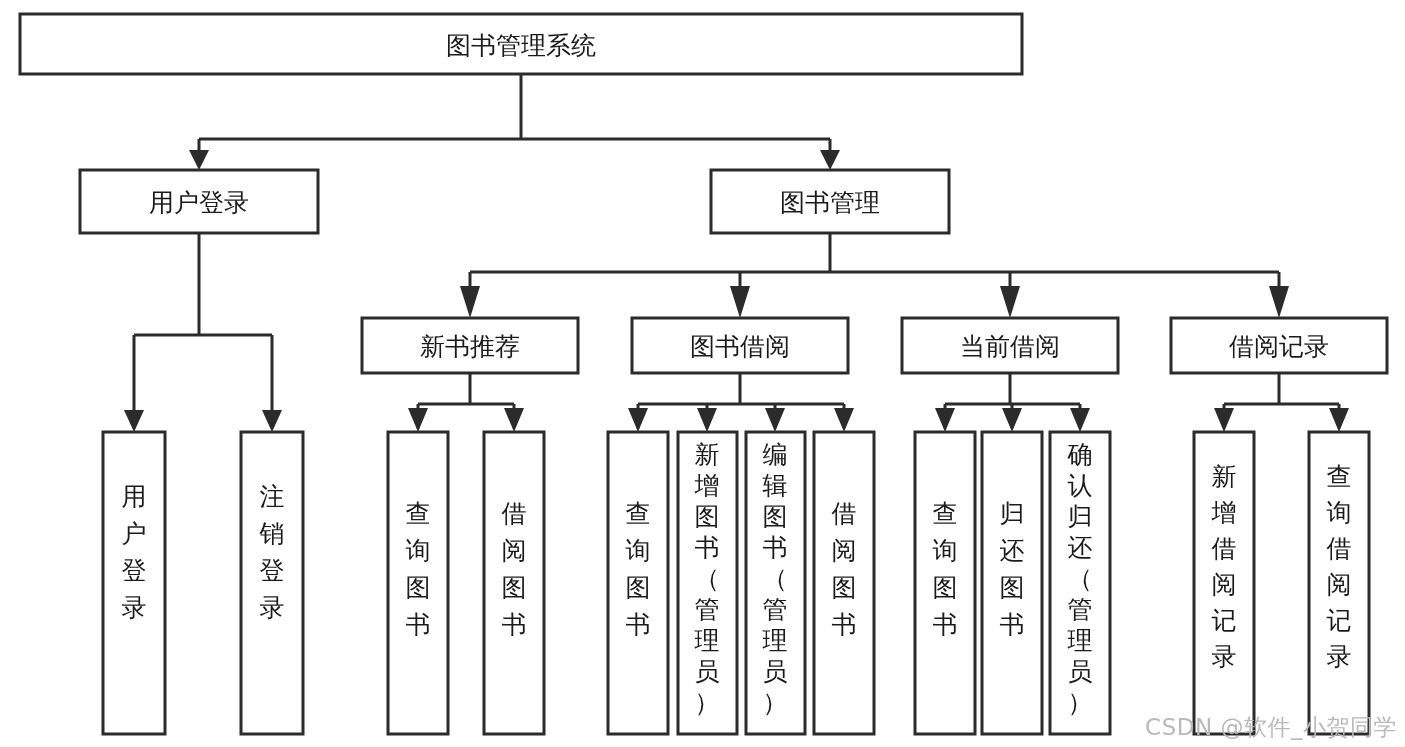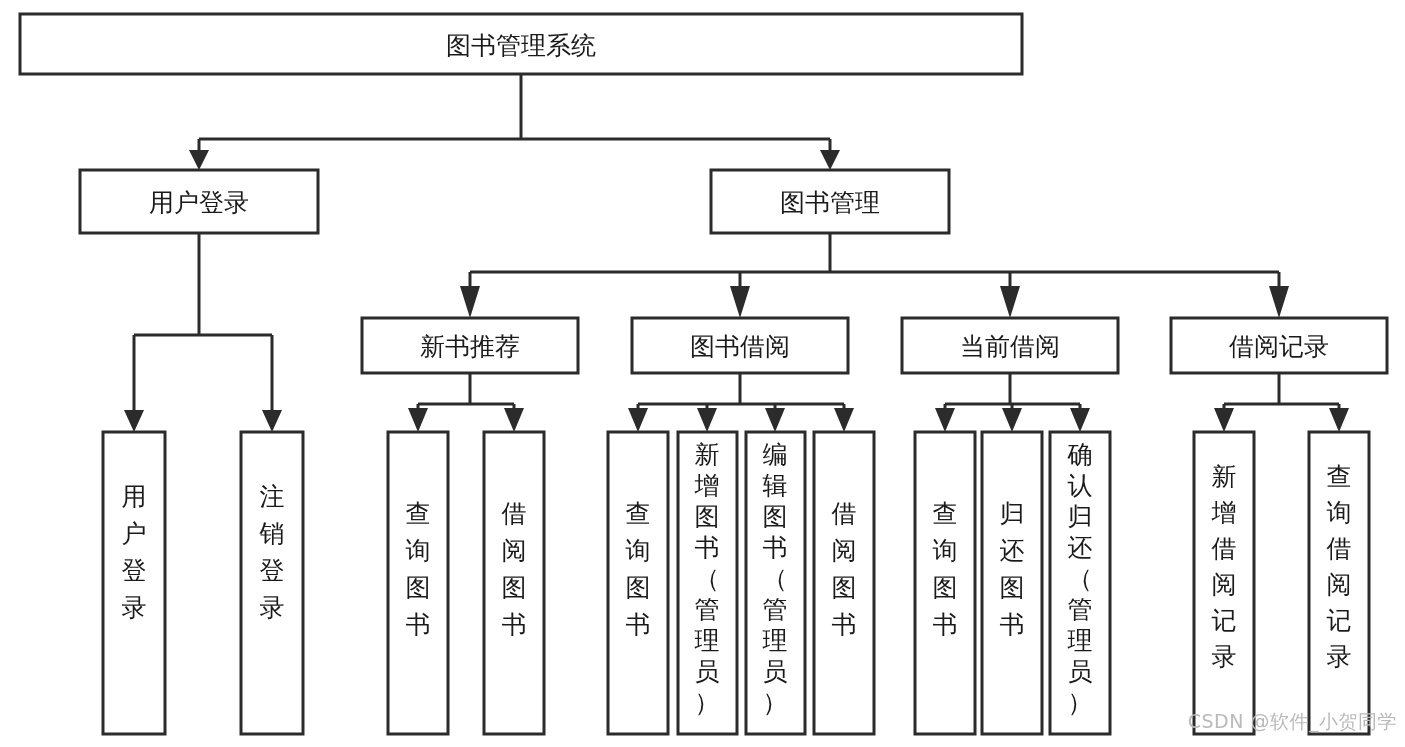--- a/index.html
+++ b/index.html
@@ -51,23 +51,23 @@
   }
   .node-label-v {
     font-family: "DejaVu Sans", "Liberation Sans", sans-serif;
     font-size: 25px;
     fill: #1a1a1a;
     text-anchor: middle;
   }
   .watermark-text {
     position: absolute;
     right: 8px;
-    bottom: 12px;
-    font-family: "DejaVu Sans", "Liberation Sans", sans-serif;
-    font-size: 19px;
+    bottom: 4px;
+    font-family: "DejaVu Sans", "Liberation Sans", sans-serif;
+    font-size: 23px;
     color: #b9b9b9;
     letter-spacing: 0.5px;
     white-space: nowrap;
     pointer-events: none;
   }
 </style>
 </head>
 <body>
 
 <div id="diagram-root">

